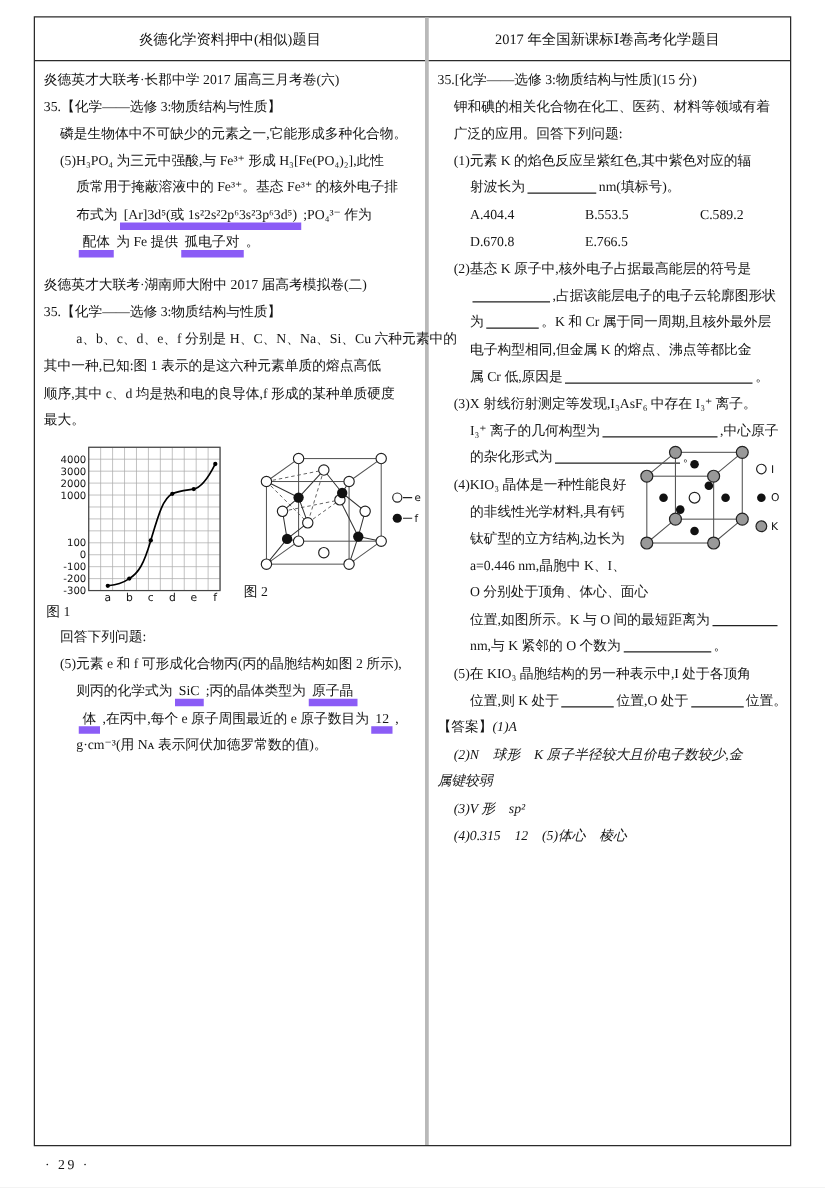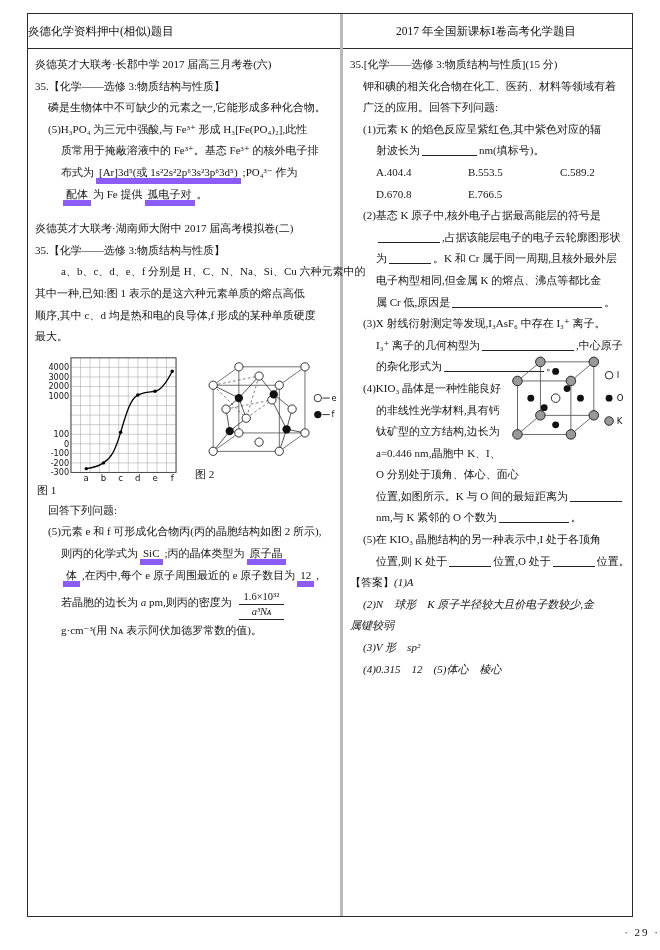--- a/index.html
+++ b/index.html
@@ -2,21 +2,21 @@
 <html><head>
 <meta charset="utf-8">
 <style>
   html,body{margin:0;padding:0;background:#e9e9e9;}
   .page{position:relative;width:660px;height:950px;background:#ffffff;
         font-family:"Liberation Serif","DejaVu Serif",serif;font-size:11px;color:#151515;
         overflow:hidden;}
   .frame{position:absolute;left:27px;top:13px;width:604px;height:902px;border:1.5px solid #2b2b2b;}
   .vdiv{position:absolute;left:312px;top:0;width:3px;height:100%;background:#b9b9b9;}
   .hdr{display:flex;height:34px;border-bottom:1.5px solid #2b2b2b;align-items:center;font-size:11.5px;}
-  .hcell-l{width:312px;}
+  .hcell-l{width:312px;text-align:center;}
   .hcell-r{flex:1;text-align:center;}
   .colL{position:absolute;left:7px;top:40px;width:302px;}
   .colR{position:absolute;left:322px;top:40px;width:278px;}
   .ln{line-height:21.6px;white-space:nowrap;}
   .b{font-weight:normal;}
   .i1{padding-left:13px;}
   .i2{padding-left:26px;}
   .kai{font-style:italic;}
   .secgap{height:13px;}
   .ans{border-bottom:6px solid #8b5cf6;padding:0 3px;margin:0 2px;}
@@ -28,21 +28,21 @@
   .frac .num{display:block;padding:0 5px;border-bottom:1px solid #222;}
   .frac .den{display:block;padding:0 10px;border-bottom:1px solid #222;}
   .tall{line-height:32px;}
   .figrow{display:flex;gap:6px;margin:6px 0 2px 2px;}
   .figbox{}
   .figcap{line-height:15px;margin-top:1px;font-size:11px;}
   .q4wrap{position:relative;}
   .kio3{position:absolute;right:-4px;top:-4px;}
   svg{display:block;}
   svg text{font-family:"DejaVu Sans","Liberation Sans",sans-serif;fill:#111;}
-  .pageno{position:absolute;left:16px;right:0;bottom:12px;text-align:right;font-size:11px;letter-spacing:2px;padding-left:20px;}
+  .pageno{position:absolute;left:16px;right:0;bottom:12px;text-align:left;font-size:11px;letter-spacing:2px;padding-left:20px;}
 </style>
 </head>
 <body>
 
 <div class="page">
   <div class="frame">
     <div class="vdiv"></div>
 
     <div class="hdr">
       <div class="hcell-l">炎德化学资料押中(相似)题目</div>
@@ -164,24 +164,20 @@
       </div>
 
       <div class="ln i1">回答下列问题:</div>
       <div class="ln i1">(5)元素 e 和 f 可形成化合物丙(丙的晶胞结构如图 2 所示),</div>
       <div class="ln i2">
         <span>则丙的化学式为</span><span class="ans">SiC</span><span>;丙的晶体类型为</span><span class="ans">原子晶</span>
       </div>
       <div class="ln i2">
         <span class="ans">体</span><span>,在丙中,每个 e 原子周围最近的 e 原子数目为</span><span class="ans">12</span><span>,</span>
       </div>
-      <div class="ln i2 tall">
-        <span>若晶胞的边长为 </span><i>a</i><span> pm,则丙的密度为</span>
-        <span class="frac"><span class="num">1.6×10³²</span><span class="den"><i>a³Nᴀ</i></span></span>
-      </div>
       <div class="ln i2">g·cm⁻³(用 Nᴀ 表示阿伏加德罗常数的值)。</div>
     </div>
 
     <div class="colR">
       <div class="ln b">35.[化学——选修 3:物质结构与性质](15 分)</div>
       <div class="ln i1">钾和碘的相关化合物在化工、医药、材料等领域有着</div>
       <div class="ln i1">广泛的应用。回答下列问题:</div>
       <div class="ln i1">(1)元素 K 的焰色反应呈紫红色,其中紫色对应的辐</div>
       <div class="ln i2">
         <span>射波长为</span><span class="blank w55"></span><span>nm(填标号)。</span>

